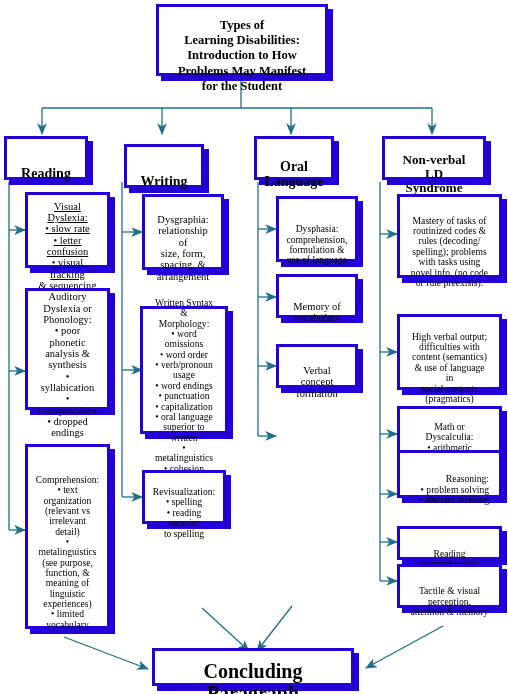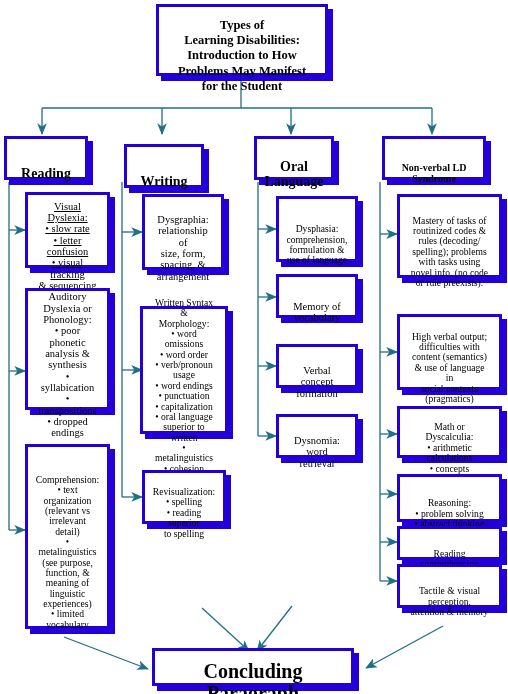--- a/index.html
+++ b/index.html
@@ -97,21 +97,21 @@
   <div class="box cat-box" style="left:4px;top:136px;width:84px;height:44px;">
     <div class="inner">Reading</div>
   </div>
   <div class="box cat-box" style="left:124px;top:144px;width:80px;height:44px;">
     <div class="inner">Writing</div>
   </div>
   <div class="box cat-box" style="left:254px;top:136px;width:80px;height:44px;">
     <div class="inner">Oral
 Language</div>
   </div>
-  <div class="box cat-box" style="left:382px;top:136px;width:104px;height:44px;font-size:10px;">
+  <div class="box cat-box" style="left:382px;top:136px;width:104px;height:44px;font-size:13px;">
     <div class="inner">Non-verbal LD
 Syndrome</div>
   </div>
 
   <div class="box leaf" style="left:25px;top:192px;width:85px;height:76px;text-decoration:underline;">
     <div class="inner">Visual
 Dyslexia:
 • slow rate
 • letter confusion
 • visual tracking
@@ -182,24 +182,20 @@
 use of language</div>
   </div>
   <div class="box leaf" style="left:276px;top:274px;width:82px;height:44px;">
     <div class="inner">Memory of
 vocabulary</div>
   </div>
   <div class="box leaf" style="left:276px;top:344px;width:82px;height:44px;">
     <div class="inner">Verbal concept
 formation</div>
   </div>
-  <div class="box leaf" style="left:276px;top:414px;width:82px;height:44px;">
-    <div class="inner">Dysnomia:
-word retrieval</div>
-  </div>
 
   <div class="box leaf-sm" style="left:397px;top:314px;width:105px;height:76px;">
     <div class="inner">High verbal output;
 difficulties with
 content (semantics)
 &amp; use of language in
 social contexts
 (pragmatics)</div>
   </div>
   <div class="box leaf-sm" style="left:397px;top:194px;width:105px;height:84px;">
@@ -210,21 +206,21 @@
 with tasks using
 novel info. (no code
 or rule preexists).</div>
   </div>
   <div class="box leaf-sm" style="left:397px;top:406px;width:105px;height:52px;">
     <div class="inner">Math or Dyscalculia:
 • arithmetic
 calculations
 • concepts</div>
   </div>
-  <div class="box leaf-sm" style="left:397px;top:474px;width:105px;height:48px;">
+  <div class="box leaf-sm" style="left:397px;top:450px;width:105px;height:48px;text-align:right;">
     <div class="inner">Reasoning:
 • problem solving
 • abstract thinking</div>
   </div>
   <div class="box leaf-sm" style="left:397px;top:526px;width:105px;height:34px;">
     <div class="inner">Reading
 comprehension</div>
   </div>
   <div class="box leaf-sm" style="left:397px;top:564px;width:105px;height:44px;">
     <div class="inner">Tactile &amp; visual

